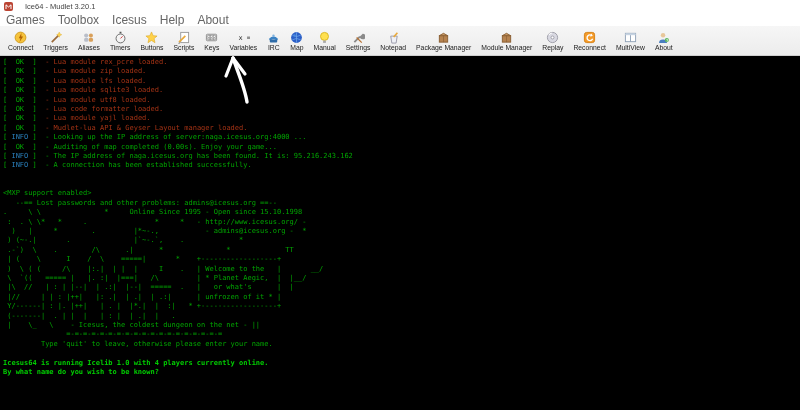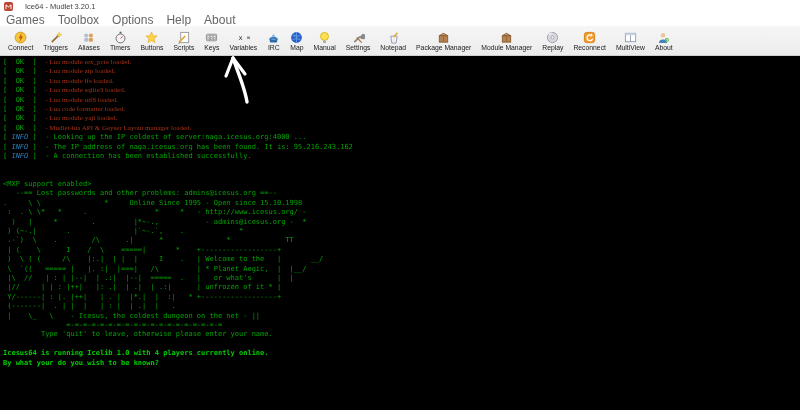--- a/index.html
+++ b/index.html
@@ -17,22 +17,22 @@
   .toolbar{height:29px;background:linear-gradient(#f6f6f6,#ececec);border-bottom:1px solid #cfcfcf;display:flex;align-items:center;padding:0 3px;flex:0 0 auto;}
   .tbtn{display:flex;flex-direction:column;align-items:center;justify-content:center;padding:1px 5px;gap:0px;}
   .tbtn svg{width:13px;height:13px;display:block;}
   .tbtn .tlabel{font-size:6.8px;color:#222;white-space:nowrap;}
 
   
   .console{flex:1 1 auto;background:#000;padding:2px 0 0 3px;overflow:hidden;position:relative;}
   .cline{font-family:"DejaVu Sans Mono","Liberation Mono",monospace;font-size:7px;height:9.4px;line-height:9.4px;white-space:pre;}
   .c-green{color:#00a400;}
   .c-bright{color:#00ce00;font-weight:bold;}
-  .c-red{color:#a53315;font-family:Liberation Serif, serif;}
-  .c-info{color:#2a80be;font-style:italic;}
+  .c-red{color:#a53315;}
+  .c-info{color:#2a80be;}
   .c-ok{color:#00a400;}
 
   
   .arrow-overlay{position:absolute;left:219px;top:50px;width:40px;height:58px;z-index:20;pointer-events:none;}
 </style>
 </head>
 <body>
 
 <div class="app">
 
@@ -40,21 +40,21 @@
     <svg class="wicon" viewBox="0 0 9 9">
       <rect width="9" height="9" rx="2" fill="#bb4433"></rect>
       <path d="M2 7 V2.8 l2.5 2.2 L7 2.8 V7" stroke="#ffffff" stroke-width="1" fill="none"></path>
     </svg>
     <span class="wtitle">Ice64 - Mudlet 3.20.1</span>
   </div>
 
   <div class="menubar">
       <div class="menu-item">Games</div>
       <div class="menu-item">Toolbox</div>
-      <div class="menu-item">Options</div>
+      <div class="menu-item">Icesus</div>
       <div class="menu-item">Help</div>
       <div class="menu-item">About</div>
     </div>
 
   <div class="toolbar">
       <div class="tbtn">
         <svg viewBox="0 0 14 14">
           <circle cx="7" cy="7" r="5.8" fill="#f6c33c" stroke="#cf9a22"></circle>
           <path d="M8 2.2 L5.2 7.8 H7 L6 11.8 L9.8 6 H7.8 Z" fill="#b06000"></path>
         </svg>
@@ -209,21 +209,22 @@
 
   <div class="console">
       <div class="cline"><span class="c-green">[  </span><span class="c-ok">OK</span><span class="c-green">  ]  </span><span class="c-red">- Lua module rex_pcre loaded.</span></div>
       <div class="cline"><span class="c-green">[  </span><span class="c-ok">OK</span><span class="c-green">  ]  </span><span class="c-red">- Lua module zip loaded.</span></div>
       <div class="cline"><span class="c-green">[  </span><span class="c-ok">OK</span><span class="c-green">  ]  </span><span class="c-red">- Lua module lfs loaded.</span></div>
       <div class="cline"><span class="c-green">[  </span><span class="c-ok">OK</span><span class="c-green">  ]  </span><span class="c-red">- Lua module sqlite3 loaded.</span></div>
       <div class="cline"><span class="c-green">[  </span><span class="c-ok">OK</span><span class="c-green">  ]  </span><span class="c-red">- Lua module utf8 loaded.</span></div>
       <div class="cline"><span class="c-green">[  </span><span class="c-ok">OK</span><span class="c-green">  ]  </span><span class="c-red">- Lua code formatter loaded.</span></div>
       <div class="cline"><span class="c-green">[  </span><span class="c-ok">OK</span><span class="c-green">  ]  </span><span class="c-red">- Lua module yajl loaded.</span></div>
       <div class="cline"><span class="c-green">[  </span><span class="c-ok">OK</span><span class="c-green">  ]  </span><span class="c-red">- Mudlet-lua API &amp; Geyser Layout manager loaded.</span></div>
-      <div class="cline"><span class="c-green">[ </span><span class="c-info">INFO</span><span class="c-green"> ]  </span><span class="c-green">- Looking up the IP coldest of server:naga.icesus.org:4000 ...</span></div>
+      <div class="cline"><span class="c-green">[ </span><span class="c-info">INFO</span><span class="c-green"> ]  </span><span class="c-green">- Looking up the IP address of server:naga.icesus.org:4000 ...</span></div>
+      <div class="cline"><span class="c-green">[  </span><span class="c-ok">OK</span><span class="c-green">  ]  </span><span class="c-green">- Auditing of map completed (0.00s). Enjoy your game...</span></div>
       <div class="cline"><span class="c-green">[ </span><span class="c-info">INFO</span><span class="c-green"> ]  </span><span class="c-green">- The IP address of naga.icesus.org has been found. It is: 95.216.243.162</span></div>
       <div class="cline"><span class="c-green">[ </span><span class="c-info">INFO</span><span class="c-green"> ]  </span><span class="c-green">- A connection has been established successfully.</span></div>
       <div class="cline"> </div>
       <div class="cline"> </div>
       <div class="cline c-green">&lt;MXP support enabled&gt;</div>
       <div class="cline c-green">   --== Lost passwords and other problems: admins@icesus.org ==--</div>
       <div class="cline c-green">.     \ \               *     Online Since 1995 - Open since 15.10.1998</div>
       <div class="cline c-green"> :  . \ \*   *     .                *     *   - http://www.icesus.org/ -</div>
       <div class="cline c-green">  )   |     *        .         |*~-.,           - admins@icesus.org -  *</div>
       <div class="cline c-green"> ) (~-.|       .               |`~-.`,    .             *</div>
@@ -233,21 +234,21 @@
       <div class="cline c-green"> \  `((   ===== |   |. :|  |===|   /\         | * Planet Aegic,  |  |__/</div>
       <div class="cline c-green"> |\  //   | : | |--|  | .:|  |--|  =====  .   |   or what's      |  |</div>
       <div class="cline c-green"> |//     | | : |++|   |: .|  | .|  | .:|      | unfrozen of it * |</div>
       <div class="cline c-green"> Y/------| : |. |++|   | . |  |*.|  |  :|   * +------------------+</div>
       <div class="cline c-green"> (-------|  . | |  |   | : |  | .|  |   .</div>
       <div class="cline c-green"> |    \_   \    - Icesus, the coldest dungeon on the net - ||</div>
       <div class="cline c-green">               =-=-=-=-=-=-=-=-=-=-=-=-=-=-=-=-=-=-=</div>
       <div class="cline c-green">         Type 'quit' to leave, otherwise please enter your name.</div>
       <div class="cline"> </div>
       <div class="cline c-bright">Icesus64 is running Icelib 1.0 with 4 players currently online.</div>
-      <div class="cline c-bright">By what your do you wish to be known?</div>
+      <div class="cline c-bright">By what name do you wish to be known?</div>
     </div>
 
   <svg class="arrow-overlay" viewBox="0 0 40 58">
     <path d="M28 52 C 26 38, 18 20, 14 8" stroke="#ffffff" stroke-width="3.4" fill="none" stroke-linecap="round"></path>
     <path d="M14 8 L7 26" stroke="#ffffff" stroke-width="3.2" fill="none" stroke-linecap="round"></path>
     <path d="M14 8 L26 24" stroke="#ffffff" stroke-width="3.2" fill="none" stroke-linecap="round"></path>
   </svg>
 
 </div>
 

